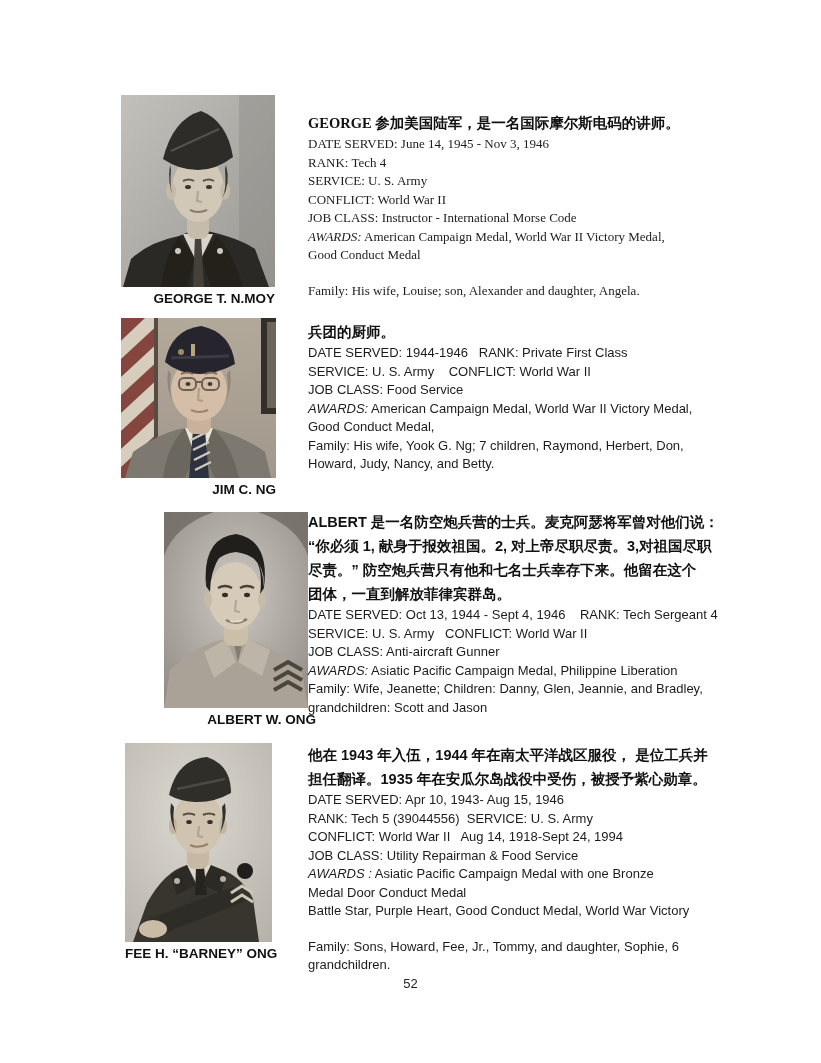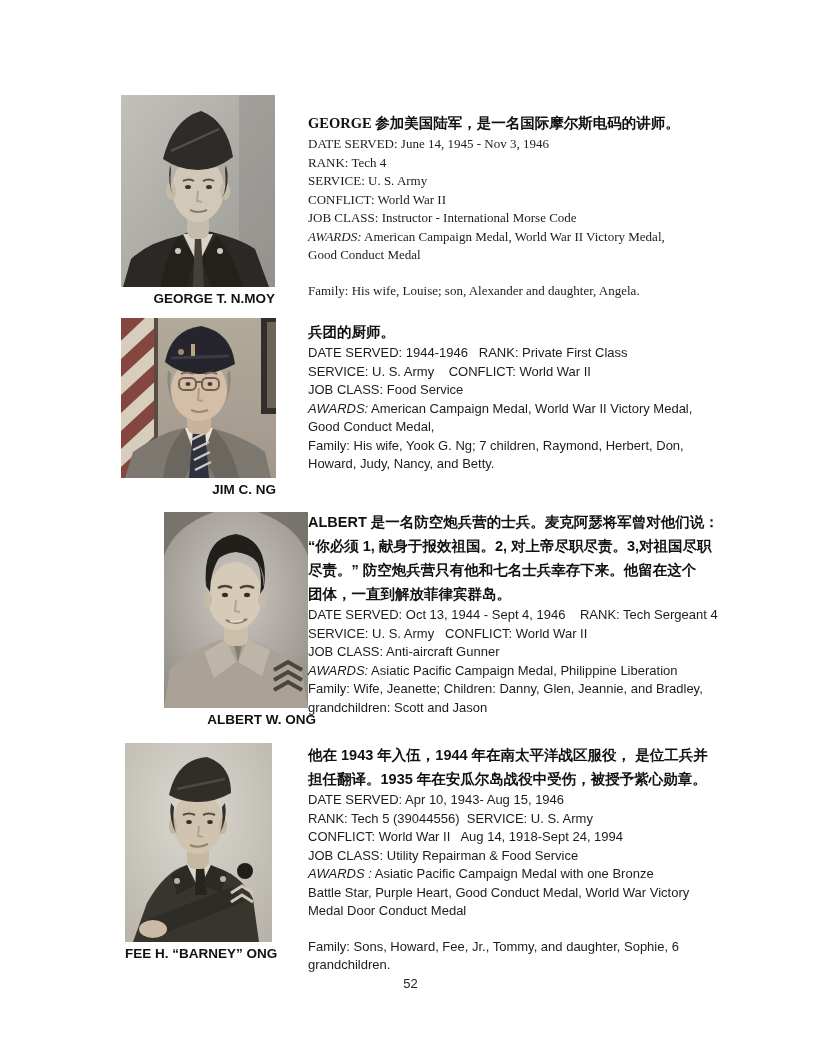--- a/index.html
+++ b/index.html
@@ -264,21 +264,21 @@
       <figcaption class="caption">FEE H. “BARNEY” ONG</figcaption>
     </figure>
     <div class="bio" style="left:187px;top:2px;width:455px;">
       <div class="h-line">他在 1943 年入伍，1944 年在南太平洋战区服役， 是位工兵并</div>
       <div class="h-line">担任翻译。1935 年在安瓜尔岛战役中受伤，被授予紫心勋章。</div>
       <div class="line">DATE SERVED: Apr 10, 1943- Aug 15, 1946</div>
       <div class="line">RANK: Tech 5 (39044556)  SERVICE: U. S. Army</div>
       <div class="line">CONFLICT: World War II   Aug 14, 1918-Sept 24, 1994</div>
       <div class="line">JOB CLASS: Utility Repairman &amp; Food Service</div>
       <div class="line"><span class="it">AWARDS :</span><span> Asiatic Pacific Campaign Medal with one Bronze</span></div>
+      <div class="line">Medal Door Conduct Medal</div>
       <div class="line">Battle Star, Purple Heart, Good Conduct Medal, World War Victory</div>
-      <div class="line">Medal Door Conduct Medal</div>
       <div class="line fam-gap">Family: Sons, Howard, Fee, Jr., Tommy, and daughter, Sophie, 6</div>
       <div class="line">grandchildren.</div>
     </div>
   </section>
 
   <div class="page-number">52</div>
 </div>
 
 </body></html>

